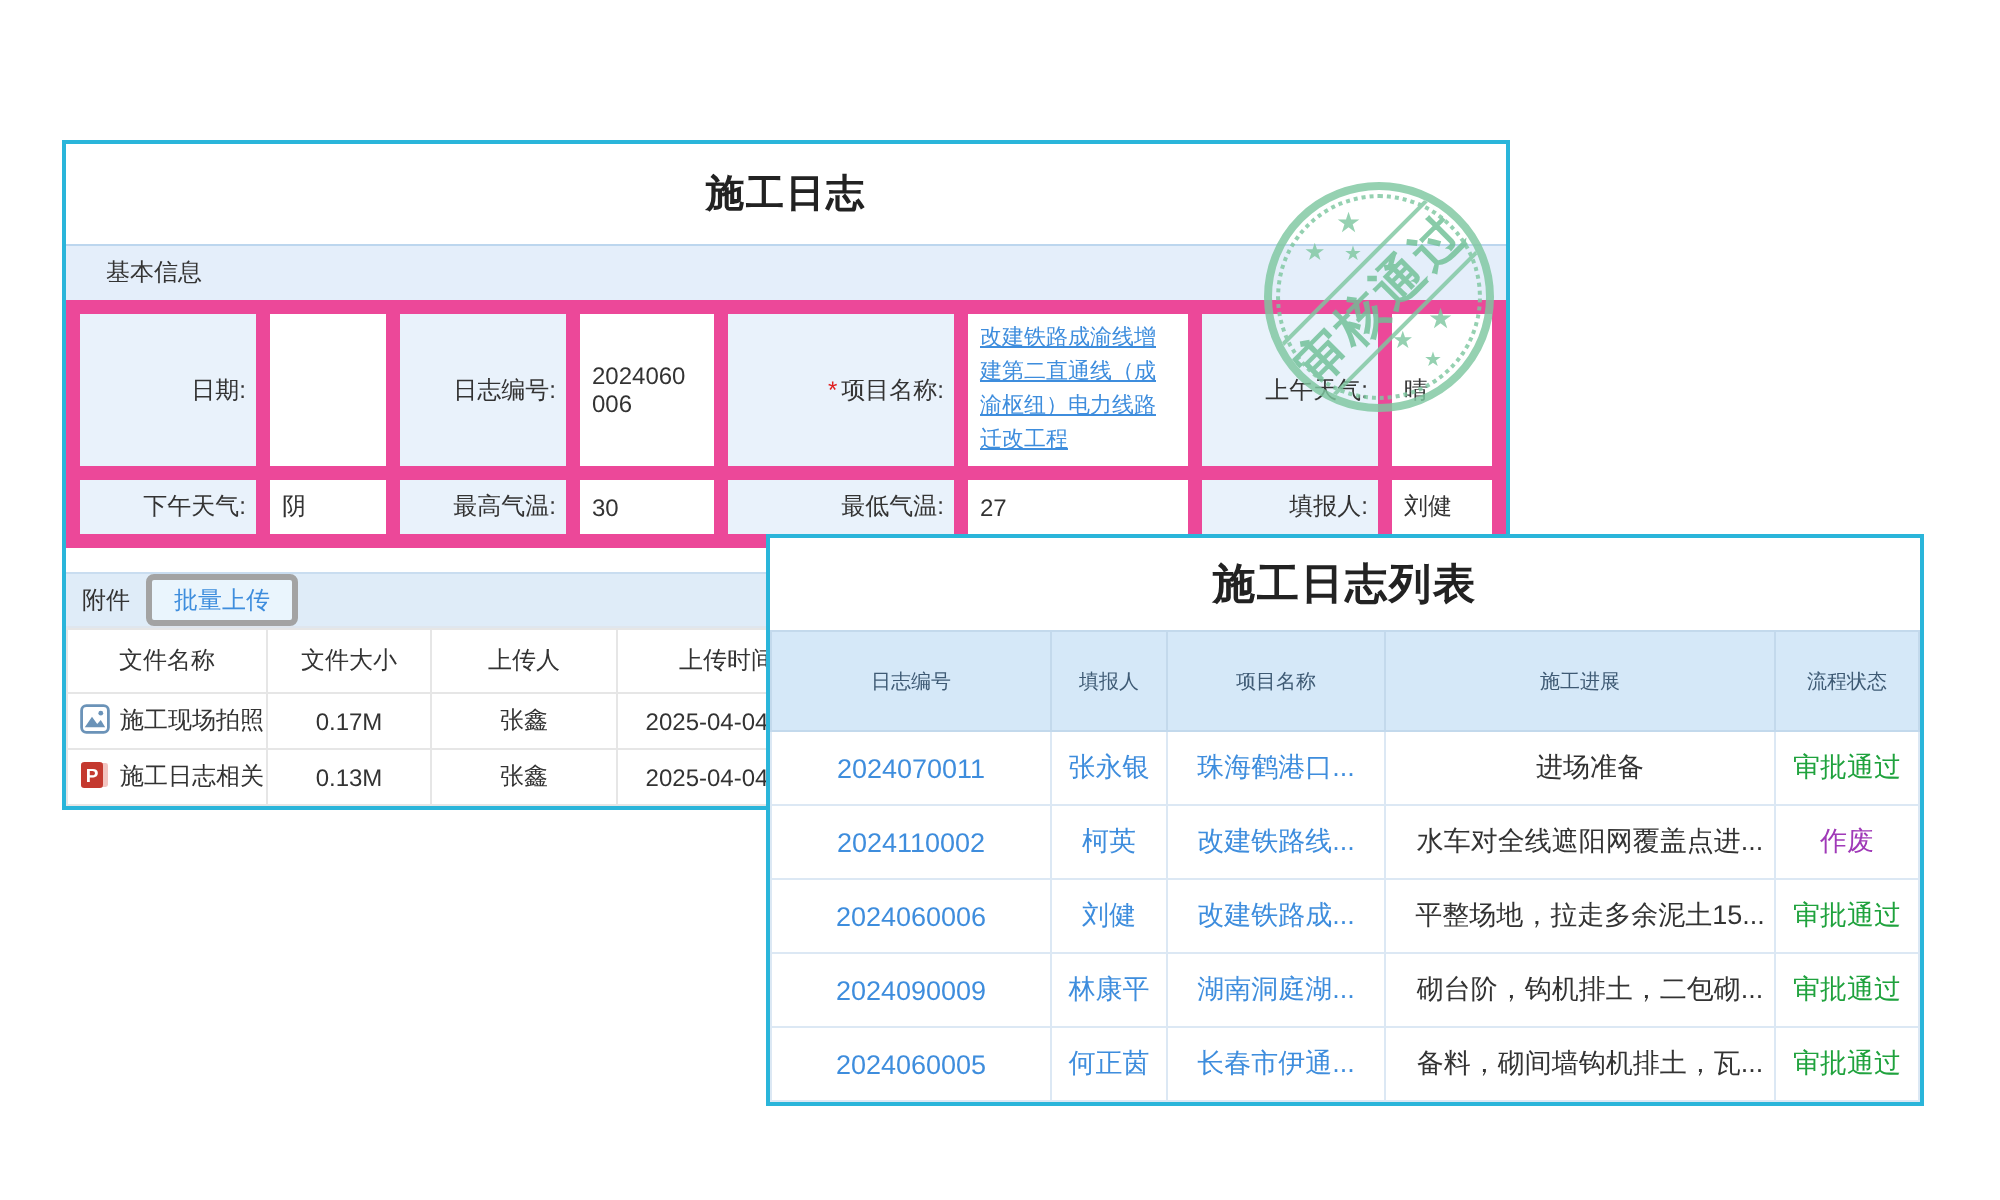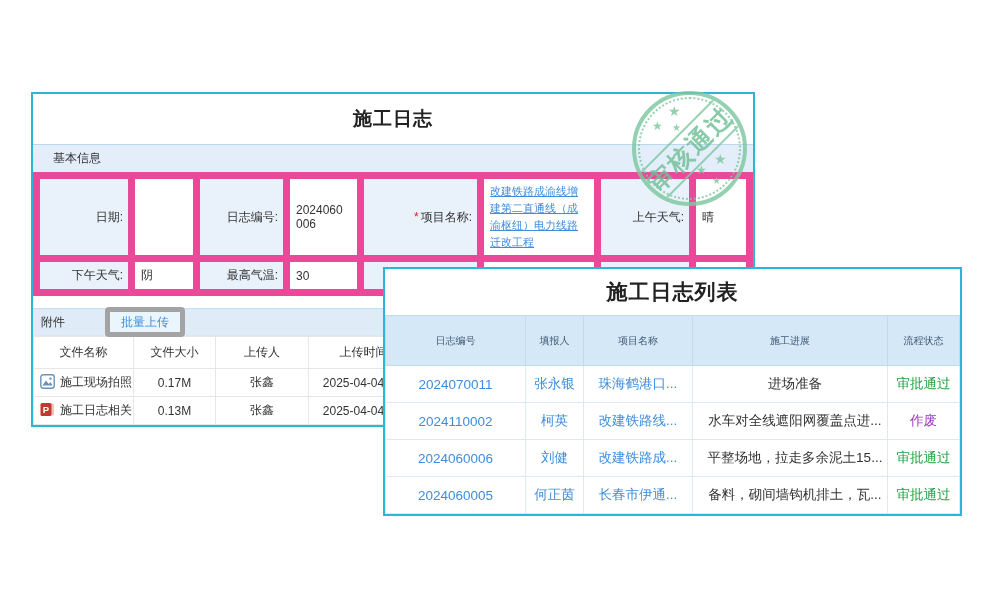--- a/index.html
+++ b/index.html
@@ -2,40 +2,40 @@
 <html><head>
 <meta charset="utf-8">
 <style>
   * { margin:0; padding:0; box-sizing:border-box; }
   html,body { width:1000px; height:600px; background:#ffffff;
     font-family:"Liberation Sans","DejaVu Sans",sans-serif; color:#333; }
   .stage { position:relative; width:1000px; height:600px; overflow:hidden; background:#fff; }
 
   
   .panel { position:absolute; background:#fff; border:2px solid #2ab5da; }
-  .panel-log { left:31px; top:92px; width:724px; z-index:1; }
+  .panel-log { left:31px; top:70px; width:724px; z-index:1; }
   .panel-title { height:50px; display:flex; align-items:center; justify-content:center;
     font-size:19px; font-weight:bold; color:#222; letter-spacing:1px; }
   .section-bar { height:28px; background:#e4eefa; border-top:1px solid #bcd6ee;
     display:flex; align-items:center; padding-left:20px; font-size:12px; color:#333; }
 
   table.info { width:100%; border-collapse:collapse; table-layout:fixed; }
   table.info td { border:7px solid #ec4899; font-size:12px; vertical-align:middle; }
   table.info td.lbl { background:#e9f2fb; text-align:right; padding:4px 5px 4px 2px; color:#333; }
   table.info td.val { background:#fff; text-align:left; padding:4px 10px 4px 6px; word-break:break-all; }
   tr.info-r1 { height:64px; }
   tr.info-r2 { height:34px; }
   .req-star { color:#e02020; margin-right:2px; }
   a.proj-link { color:#3e8ddd; text-decoration:underline; font-size:11px; line-height:1.55; cursor:pointer; }
 
   .gap-row { height:12px; background:#fff; }
   .attach-bar { height:28px; background:#dfecf8; border-top:1px solid #c9ddf0; border-bottom:1px solid #dfe6ee;
     display:flex; align-items:center; gap:8px; padding-left:8px; font-size:12px; }
-  .btn-upload { background:#eaf5fd; border:5px solid #a3a3a3; border-radius:4px;
-    color:#3e8ddd; font-size:12px; padding:3px 11px; line-height:1.2; cursor:pointer;margin-left:32px; }
+  .btn-upload { background:#eaf5fd; border:3px solid #a3a3a3; border-radius:4px;
+    color:#3e8ddd; font-size:12px; padding:3px 11px; line-height:1.2; cursor:pointer; }
 
   table.attach { width:100%; border-collapse:collapse; table-layout:fixed; }
   table.attach th, table.attach td { border:1px solid #e6e6e6; font-size:12px; font-weight:normal; }
   table.attach th { height:32px; color:#333; background:#fff; }
   table.attach td { height:28px; background:#fff; }
   table.attach td.c { text-align:center; }
   td.fname { padding-left:6px; white-space:nowrap; overflow:hidden; }
   .ficon { display:inline-block; vertical-align:-3px; margin-right:5px; }
 
   
@@ -217,20 +217,27 @@
         <td class="flow-status" data-status="voided">作废</td>
       </tr>
       <tr>
         <td class="blue">2024060006</td>
         <td class="blue">刘健</td>
         <td class="blue">改建铁路成...</td>
         <td class="progress">平整场地，拉走多余泥土15...</td>
         <td class="flow-status" data-status="approved">审批通过</td>
       </tr>
       <tr>
+        <td class="blue">2024090009</td>
+        <td class="blue">林康平</td>
+        <td class="blue">湖南洞庭湖...</td>
+        <td class="progress">砌台阶，钩机排土，二包砌...</td>
+        <td class="flow-status" data-status="approved">审批通过</td>
+      </tr>
+      <tr>
         <td class="blue">2024060005</td>
         <td class="blue">何正茵</td>
         <td class="blue">长春市伊通...</td>
         <td class="progress">备料，砌间墙钩机排土，瓦...</td>
         <td class="flow-status" data-status="approved">审批通过</td>
       </tr>
     </tbody>
       </table>
   </div>
 

